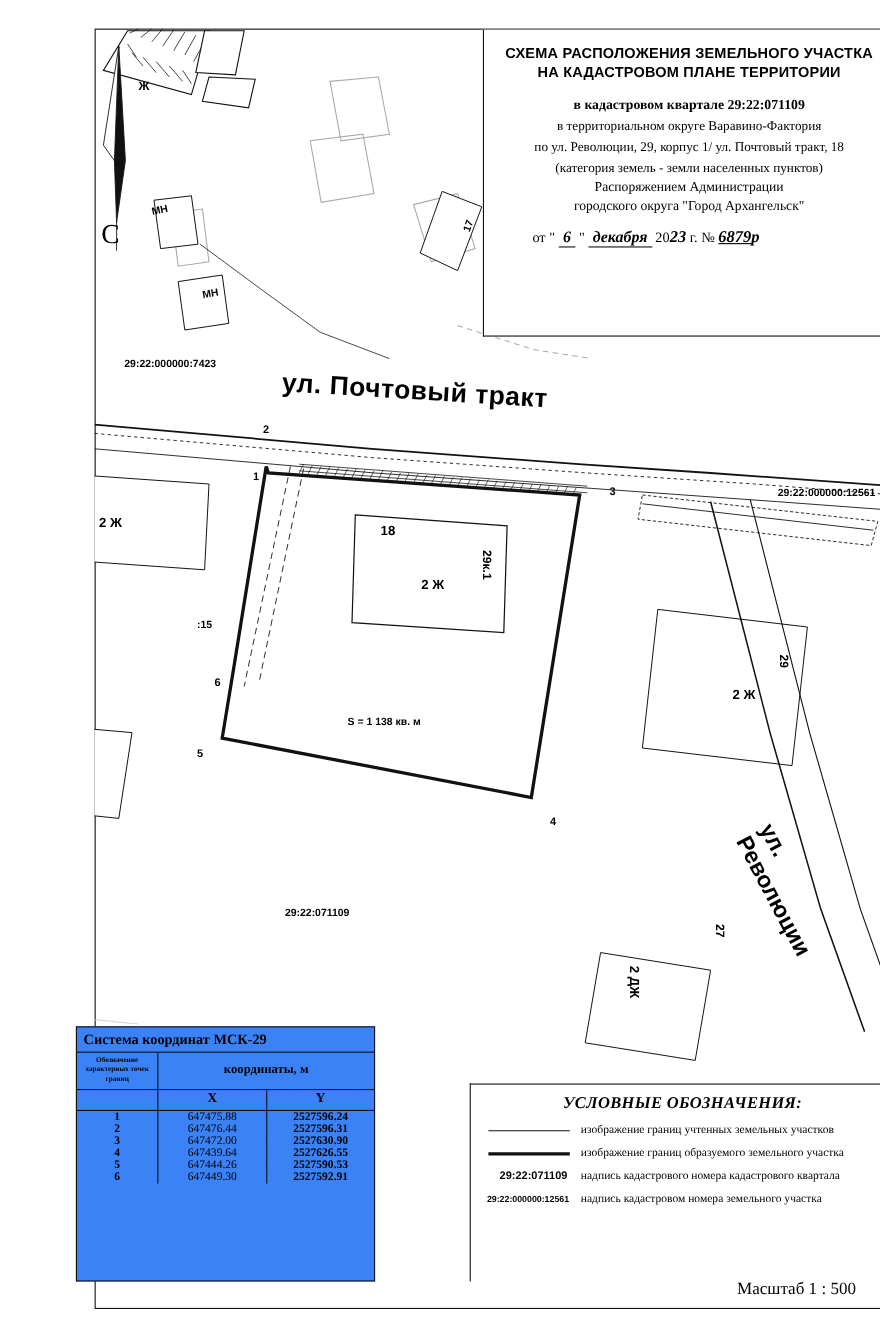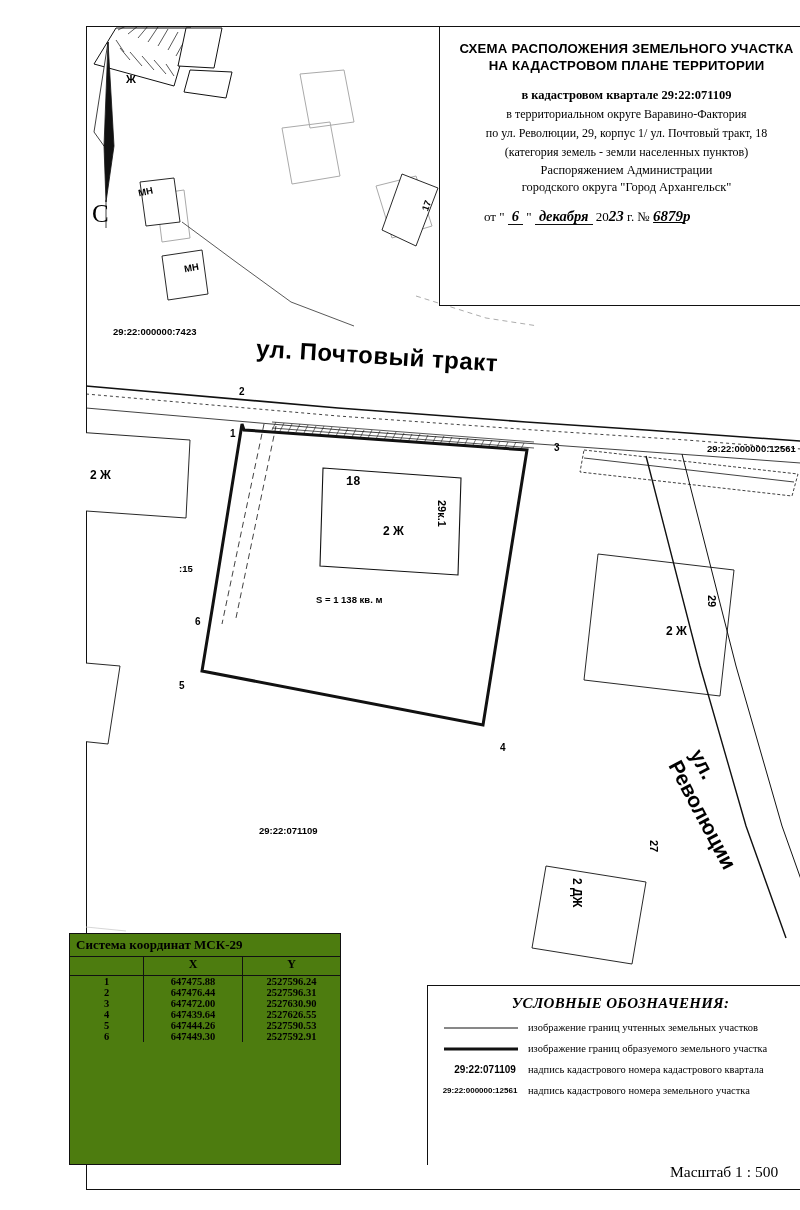--- a/index.html
+++ b/index.html
@@ -18,33 +18,33 @@
   .hand{font-family:"Liberation Serif",serif;font-style:italic;font-weight:bold;font-size:14.5px;border-bottom:1px solid #111;padding:0 4px;}
   .hand2{font-family:"Liberation Serif",serif;font-style:italic;font-weight:bold;font-size:15px;}
   
   .compass-c{font-family:"Liberation Serif",serif;font-size:25px;}
   
   .lbl{font-family:"Liberation Sans",sans-serif;font-size:9.5px;font-weight:bold;}
   .lbl-n{font-family:"Liberation Sans",sans-serif;font-size:10px;font-weight:bold;}
   .street{font-family:"Liberation Sans",sans-serif;font-size:24px;font-weight:bold;letter-spacing:.5px;}
   .street2{font-family:"Liberation Sans",sans-serif;font-size:21px;font-weight:bold;}
   
-  .coordbox{position:absolute;left:31px;top:933px;width:272px;height:232px;border:1px solid #111;box-sizing:border-box;background:#4d7c0f;}
+  .coordbox{position:absolute;left:31px;top:933px;width:272px;height:232px;border:1px solid #111;box-sizing:border-box;background:#3b82f6;}
   .cb-row{border-bottom:1px solid #111;padding:3px 6px;font-weight:bold;font-size:12.5px;}
   .cb-row.r1{font-size:13px;}
   .cb-head{display:flex;border-bottom:1px solid #111;}
   .cb-head .c1{width:74px;border-right:1px solid #111;font-size:6.6px;font-weight:bold;text-align:center;line-height:1.35;padding:3px 1px;box-sizing:border-box;}
   .cb-head .c2{flex:1;font-size:11.5px;font-weight:bold;text-align:center;padding-top:9px;box-sizing:border-box;}
   .cb-sub{display:flex;border-bottom:1px solid #111;}
   .cb-sub .s1{width:74px;border-right:1px solid #111;box-sizing:border-box;}
   .cb-sub .s2{width:99px;border-right:1px solid #111;text-align:center;font-weight:bold;font-size:12px;box-sizing:border-box;}
   .cb-sub .s3{flex:1;text-align:center;font-weight:bold;font-size:12px;box-sizing:border-box;}
   .cb-body .br{display:flex;}
   .cb-body .b1{width:74px;border-right:1px solid #111;text-align:center;font-weight:bold;font-size:10.5px;box-sizing:border-box;}
-  .cb-body .b2{width:99px;border-right:1px solid #111;text-align:center;font-weight:bold;font-size:10.5px;box-sizing:border-box;}
+  .cb-body .b2{width:99px;border-right:1px solid #111;text-align:center;font-weight:normal;font-size:10.5px;box-sizing:border-box;}
   .cb-body .b3{flex:1;text-align:center;font-weight:bold;font-size:10.5px;box-sizing:border-box;}
   
   .legendbox{position:absolute;left:389px;top:985px;width:386px;height:180px;border-left:1px solid #111;border-top:1px solid #111;box-sizing:border-box;background:#fff;}
   .lg-title{font-family:"Liberation Serif",serif;font-style:italic;font-weight:bold;font-size:15px;text-align:center;margin-top:9px;letter-spacing:.3px;}
   .lg-row{display:flex;align-items:center;margin-top:10px;padding-left:14px;}
   .lg-sym{width:86px;flex:none;text-align:center;}
   .lg-txt{font-size:10.5px;}
   .lg-code{font-family:"Liberation Sans",sans-serif;font-weight:bold;font-size:10px;}
   .lg-code-sm{font-family:"Liberation Sans",sans-serif;font-weight:bold;font-size:8px;}
   .scale{position:absolute;left:632px;top:1163px;font-size:15.5px;}
@@ -201,34 +201,38 @@
   <div class="abs street" style="left:218px;top:342px;transform:rotate(3.5deg);">ул. Почтовый тракт</div>
   <div class="abs lbl-n" style="left:201px;top:386px;">2</div>
   <div class="abs lbl-n" style="left:192px;top:428px;">1</div>
   <div class="abs lbl-n" style="left:516px;top:442px;">3</div>
   <div class="abs lbl-n" style="left:157px;top:616px;">6</div>
   <div class="abs lbl-n" style="left:141px;top:680px;">5</div>
   <div class="abs lbl-n" style="left:462px;top:742px;">4</div>
 
   <div class="abs lbl" style="left:669px;top:443px;">29:22:000000:12561</div>
   <div class="abs lbl" style="left:52px;top:468px;font-size:12px;">2 Ж</div>
-  <div class="abs lbl" style="left:308px;top:475px;font-size:12px;font-family:Liberation Mono, monospace;">18</div>
+  <div class="abs lbl" style="left:308px;top:475px;font-size:12px;">18</div>
   <div class="abs lbl" style="left:345px;top:524px;font-size:12px;">2 Ж</div>
   <div class="abs lbl" style="left:410px;top:500px;transform:rotate(90deg);transform-origin:left top;font-size:11px;">29к.1</div>
   <div class="abs lbl" style="left:141px;top:563px;">:15</div>
-  <div class="abs lbl" style="left:278px;top:594px;">S = 1 138 кв. м</div>
+  <div class="abs lbl" style="left:278px;top:651px;">S = 1 138 кв. м</div>
   <div class="abs lbl" style="left:680px;top:595px;transform:rotate(90deg);transform-origin:left top;font-size:11px;">29</div>
   <div class="abs lbl" style="left:628px;top:624px;font-size:12px;">2 Ж</div>
   <div class="abs lbl" style="left:221px;top:825px;">29:22:071109</div>
   <div class="abs street2" style="left:668px;top:745px;transform:rotate(62deg);transform-origin:left top;">ул. Революции</div>
   <div class="abs lbl" style="left:622px;top:840px;transform:rotate(90deg);transform-origin:left top;font-size:11px;">27</div>
   <div class="abs lbl" style="left:546px;top:878px;transform:rotate(90deg);transform-origin:left top;font-size:12px;">2 ДЖ</div>
 
   <div class="coordbox">
     <div class="cb-row r1">Система координат МСК-29</div>
+    <div class="cb-head">
+      <div class="c1">Обозначение характерных точек границ</div>
+      <div class="c2">координаты, м</div>
+    </div>
     <div class="cb-sub">
       <div class="s1">&nbsp;</div>
       <div class="s2">X</div>
       <div class="s3">Y</div>
     </div>
     <div class="cb-body">
       <div class="br">
         <div class="b1">1</div>
         <div class="b2">647475.88</div>
         <div class="b3">2527596.24</div>
@@ -282,19 +286,19 @@
       <div class="lg-txt">изображение границ образуемого земельного участка</div>
     </div>
 
     <div class="lg-row">
       <div class="lg-sym lg-code">29:22:071109</div>
       <div class="lg-txt">надпись кадастрового номера кадастрового квартала</div>
     </div>
 
     <div class="lg-row" style="padding-left:4px;">
       <div class="lg-sym lg-code-sm" style="width:96px;">29:22:000000:12561</div>
-      <div class="lg-txt">надпись кадастрового номера земельного участка</div>
+      <div class="lg-txt">надпись кадастровом номера земельного участка</div>
     </div>
   </div>
 
   <div class="scale">Масштаб  1 : 500</div>
 
 </div>
 
 </body></html>

